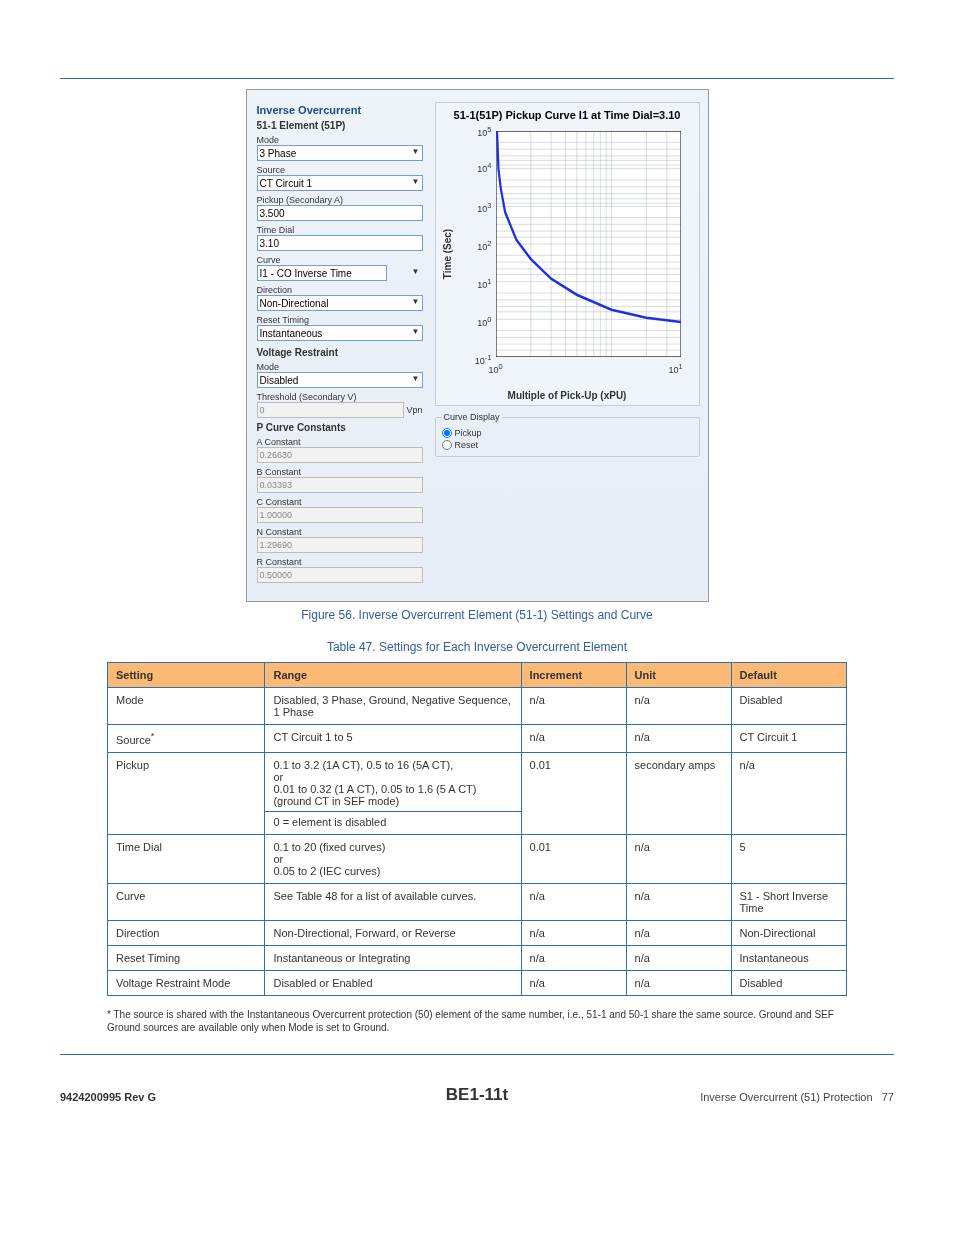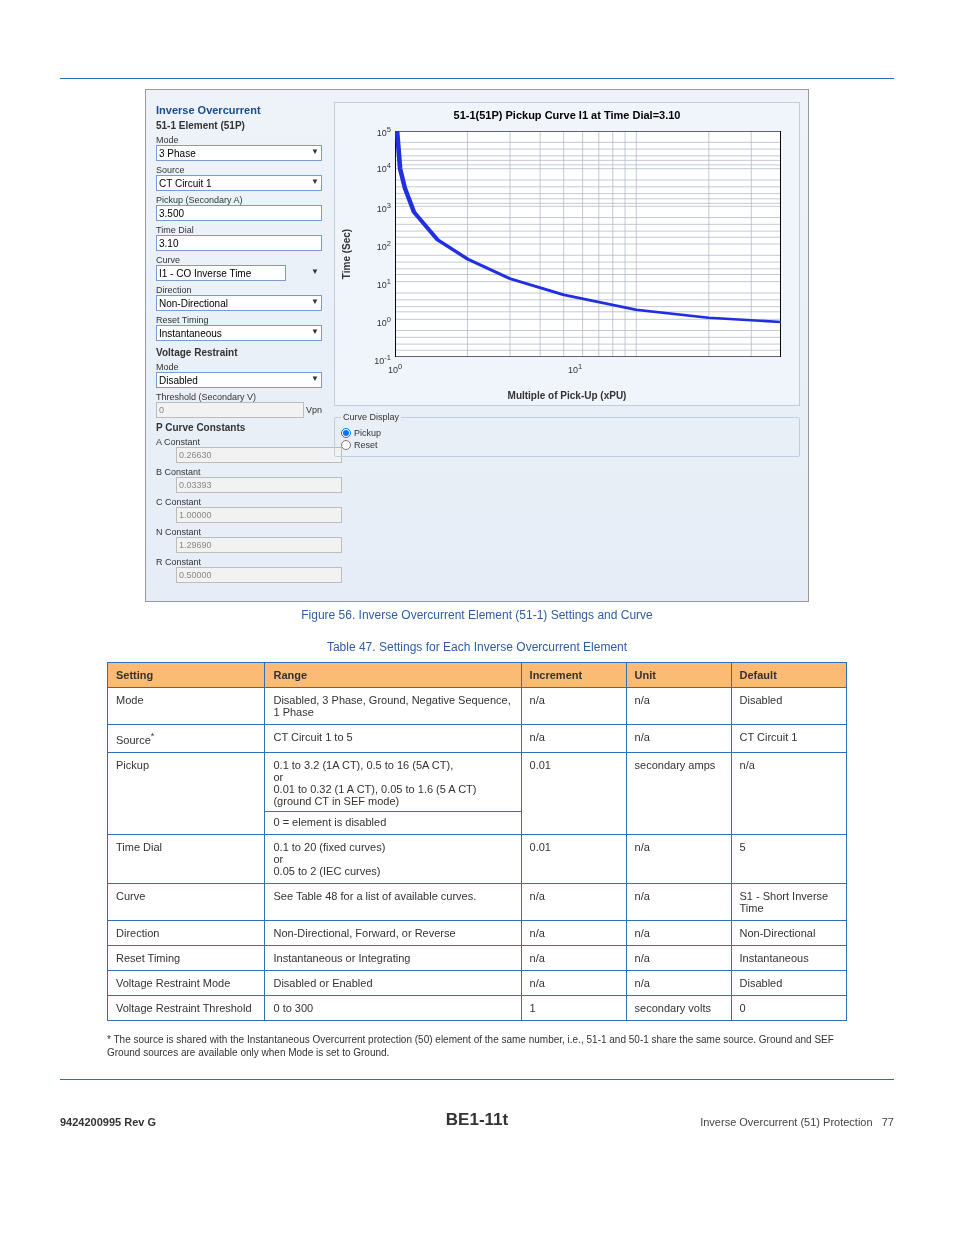--- a/index.html
+++ b/index.html
@@ -1,35 +1,35 @@
 <!DOCTYPE html>
 <html><head>
 <meta charset="utf-8">
 <style>
   * { box-sizing: border-box; margin: 0; padding: 0; }
   body { font-family: Arial, sans-serif; font-size: 12px; color: #333; background: #fff; width: 954px; margin: 0 auto; padding: 40px 60px; }
   .top-rule, .bottom-rule { border-top: 1.5px solid #2a6fb0; margin: 8px 0; }
   .page-header-space { height: 30px; }
   
-  .screenshot-box { border: 1px solid #999; width: 664px; margin: 10px auto 6px; background: #14b8a6; position: relative; }
+  .screenshot-box { border: 1px solid #999; width: 463px; margin: 10px auto 6px; background: #14b8a6; position: relative; }
   .screenshot-inner { display: flex; background: linear-gradient(#eef3f9,#e6edf6); padding: 8px; gap: 10px; }
   .panel-left { width: 170px; background: transparent; padding: 4px 2px 10px; }
   .panel-right { flex: 1; padding: 4px 0 10px; }
   .section-heading { font-size: 11px; font-weight: bold; color: #1a4c8b; margin: 2px 0 4px; }
   .sub-heading { font-size: 10px; font-weight: bold; color: #333; margin: 6px 0 2px; }
   .lbl { font-size: 9px; color: #333; margin-top: 4px; display: block; }
   .fld, .sel { width: 100%; font-size: 10px; padding: 1px 2px; border: 1px solid #7a9bd1; background: #fff; height: 16px; line-height: 12px; }
   .sel { appearance: none; background: #fff; position: relative; padding-right: 14px; }
   .sel-wrap { position: relative; }
   .sel-wrap::after { content: '▼'; position: absolute; right: 3px; top: 2px; font-size: 8px; color: #333; pointer-events:none; }
   .fld-ro { width: 100%; font-size: 9px; padding: 1px 2px; border: 1px solid #bcbcbc; background: #f2f2f2; color: #888; height:16px; line-height:12px; }
   .inline-unit { display:flex; gap:2px; align-items:center; }
   .inline-unit .fld-ro { flex:1; }
   .unit-txt { font-size:9px; color:#333; }
-  .p-const .fld-ro { background:#f2f2f2;margin-left:20px; }
+  .p-const .fld-ro { background:#f2f2f2; }
   .p-grp { margin-top:4px; }
   
   .chart-area { position: relative; background: #f0f4fb; border: 1px solid #c0cde0; height: 304px; }
   .chart-title { position:absolute; top:6px; left:0; right:0; text-align:center; font-size:11px; font-weight:bold; color:#000; }
   .plot { position:absolute; top:28px; left:60px; right:18px; bottom:48px; background:#fff; }
   .ylabel { position:absolute; left:6px; top:50%; transform: rotate(-90deg) translateX(-50%); transform-origin: left top; font-size:10px; font-weight:bold; white-space:nowrap; }
   .xlabel { position:absolute; left:0; right:0; bottom:4px; text-align:center; font-size:10px; font-weight:bold; }
   .tick-y { position:absolute; left:34px; font-size:9px; text-align:right; width:22px; transform: translateY(-50%); }
   .tick-x { position:absolute; bottom:30px; font-size:9px; transform: translateX(-50%); }
   .curve-opts { margin-top:6px; font-size:9px; }
@@ -259,27 +259,20 @@
         <td>n/a</td>
         <td>Instantaneous</td>
       </tr>
       <tr>
         <td>Voltage Restraint Mode</td>
         <td>Disabled or Enabled</td>
         <td>n/a</td>
         <td>n/a</td>
         <td>Disabled</td>
       </tr>
-      <tr>
-        <td>Voltage Restraint Threshold</td>
-        <td>0 to 300</td>
-        <td>1</td>
-        <td>secondary volts</td>
-        <td>0</td>
-      </tr>
     </tbody>
 </table>
 <div style="width:740px;margin:0 auto 20px;" class="small-para" id="footnote">* The source is shared with the Instantaneous Overcurrent protection (50) element of the same number, i.e., 51-1 and 50-1 share the same source. Ground and SEF Ground sources are available only when Mode is set to Ground.</div>
 
 <div class="bottom-rule"></div>
 <div class="page-footer">
   <span class="left">9424200995 Rev G</span>
   <span class="right"><span>Inverse Overcurrent (51) Protection</span>&nbsp;&nbsp;&nbsp;<span>77</span></span>
 </div>
 <div style="text-align:center;font-weight:bold;font-size:17px;margin-top:-18px;">BE1-11t</div>

